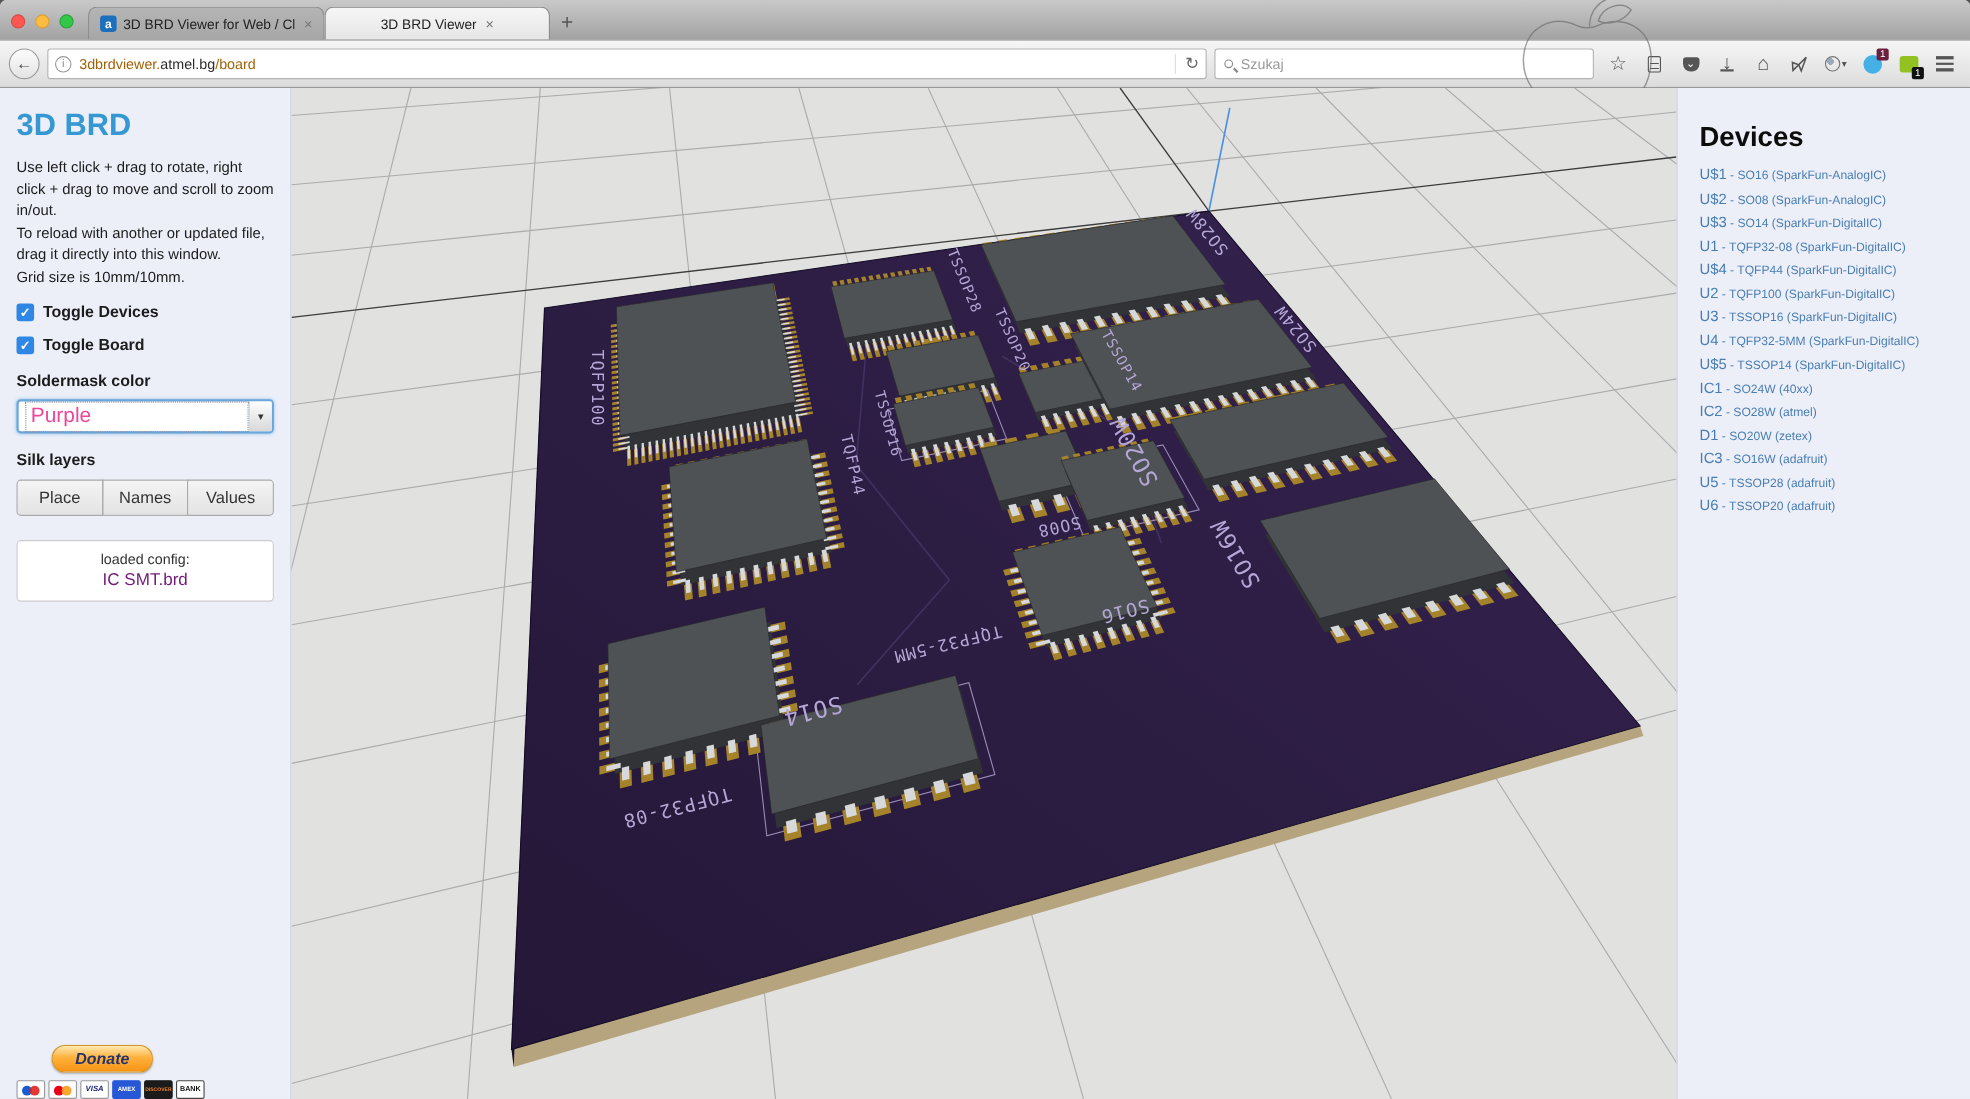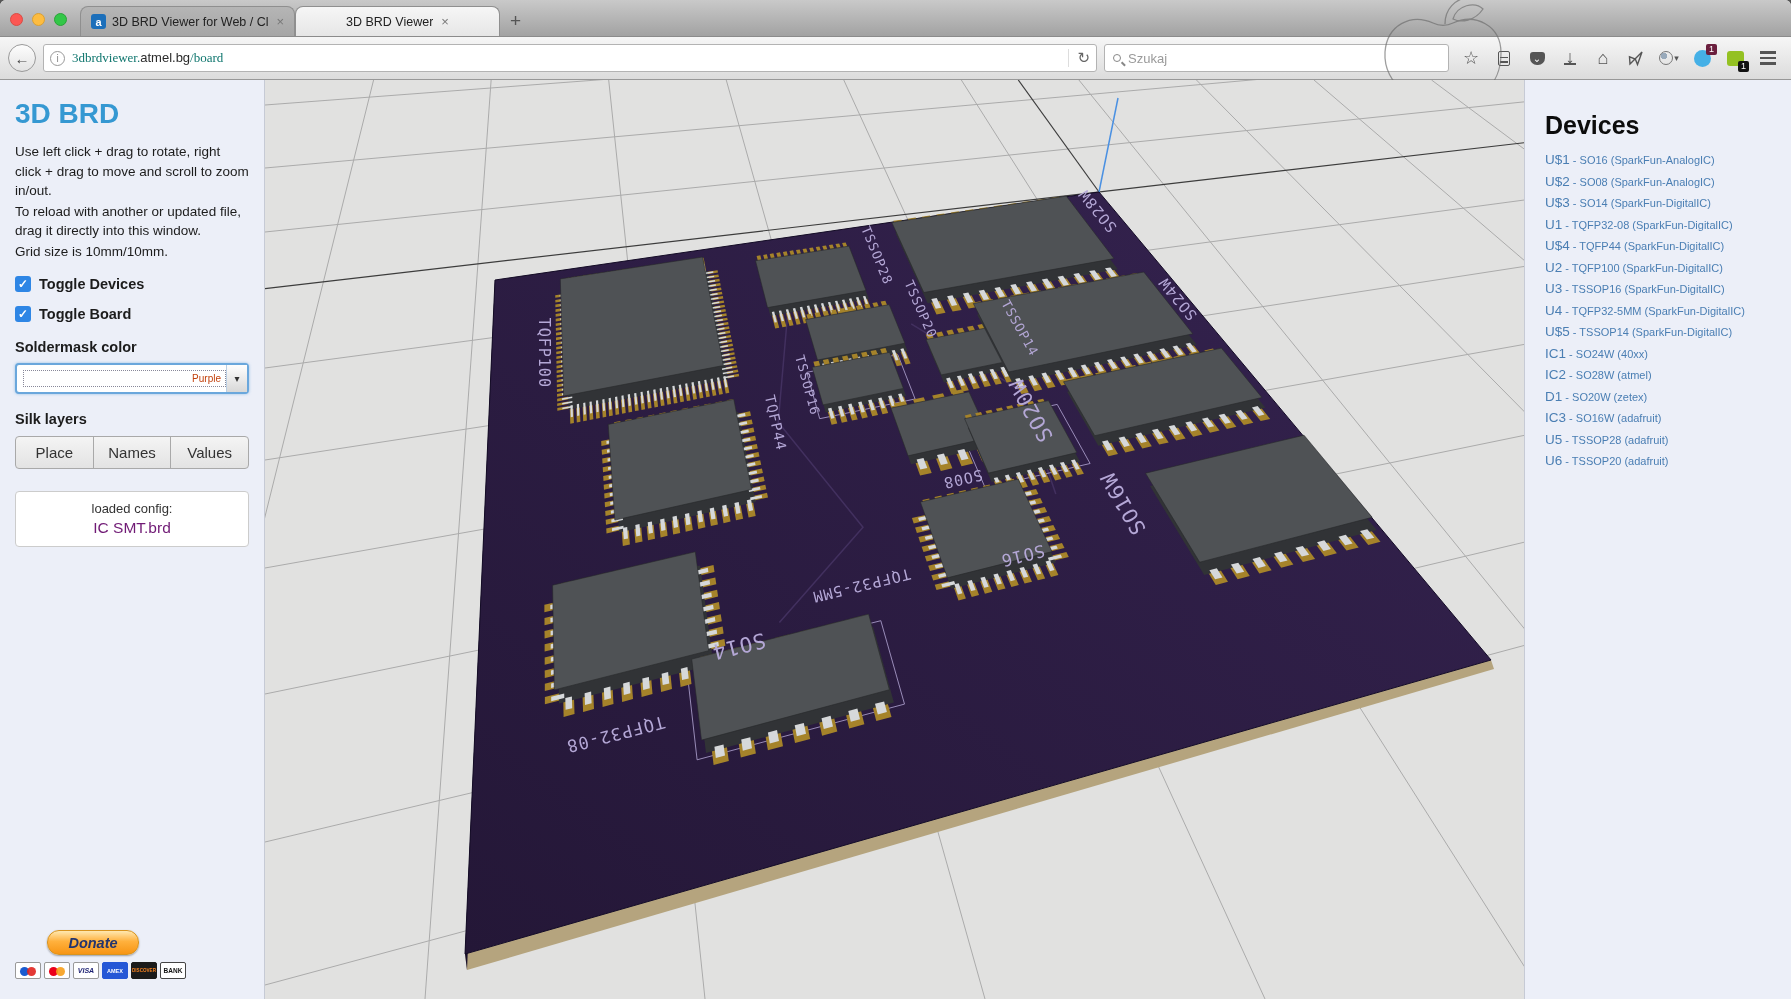--- a/index.html
+++ b/index.html
@@ -28,21 +28,21 @@
   .newtab{font-size:19px;color:#555;margin:0 0 4px 10px;}
   .navbar{height:43px;background:linear-gradient(#f6f6f6,#dcdcdc);border-bottom:1px solid #989898;
           display:flex;align-items:center;padding:0 8px;gap:7px;position:relative;}
   .backbtn{width:28px;height:28px;border-radius:50%;border:1px solid #9a9a9a;flex:0 0 auto;
            background:linear-gradient(#fdfdfd,#e3e3e3);display:flex;align-items:center;
            justify-content:center;font-size:15px;color:#444;}
   .urlfield{flex:1 1 auto;height:28px;background:#fff;border:1px solid #b3b3b3;border-radius:3px;
             display:flex;align-items:center;padding:0 6px;font-size:13px;color:#222;}
   .urlfield .info{width:15px;height:15px;border:1px solid #999;border-radius:50%;color:#888;
             font-size:10px;display:flex;align-items:center;justify-content:center;margin-right:7px;flex:0 0 auto;}
-  .url-dim{color:#0f766e;font-family:Liberation Serif, serif;} .url-host{color:#2b2b2b;}
+  .url-dim{color:#a16207;} .url-host{color:#2b2b2b;}
   .reload{margin-left:auto;color:#666;font-size:15px;border-left:1px solid #ddd;padding-left:8px;}
   .searchfield{width:345px;height:28px;background:#fff;border:1px solid #b3b3b3;border-radius:3px;
             display:flex;align-items:center;padding:0 8px;gap:7px;flex:0 0 auto;}
   .mag{width:8px;height:8px;border:1.6px solid #888;border-radius:50%;position:relative;flex:0 0 auto;}
   .mag::after{content:"";position:absolute;width:5px;height:1.6px;background:#888;left:7px;top:8px;
             transform:rotate(45deg);}
   .placeholder{color:#9a9a9a;font-size:13px;}
   .navicons{display:flex;align-items:center;gap:3px;flex:0 0 auto;}
   .nicon{width:30px;height:28px;display:flex;align-items:center;justify-content:center;
          color:#555;font-size:18px;position:relative;}
@@ -59,31 +59,31 @@
   .bird{width:17px;height:17px;border-radius:50%;background:#45b0e6;}
   .droid{width:17px;height:15px;border-radius:3px;background:#94c122;}
   .badge{position:absolute;font-size:9px;color:#fff;padding:0 3px;border-radius:2px;line-height:11px;}
   .badge.top{top:0;right:0;background:#6b1f3e;}
   .badge.bot{bottom:0;right:1px;background:#111;}
   .burger{display:flex;flex-direction:column;gap:3px;}
   .burger i{width:16px;height:2.5px;background:#555;}
   .applesketch{position:absolute;right:230px;top:-40px;pointer-events:none;opacity:.65;}
   
   .content{display:flex;height:919px;}
-  .sidebar{width:265px;background:#eceff8;border-right:1px solid #c6cad5;padding:18px 15px 20px 15px;
+  .sidebar{width:265px;background:#eceff8;border-right:1px solid #c6cad5;padding:18px 15px 0 15px;
            display:flex;flex-direction:column;font-size:13.5px;color:#1c1c1c;}
   .brand{font-size:28px;font-weight:bold;color:#3598d2;margin:0 0 12px 0;}
   .instr p{margin:0 0 1px 0;line-height:19.5px;}
   .chkrow{display:flex;align-items:center;gap:8px;margin-top:14px;font-weight:bold;font-size:14.5px;}
   .chk{width:16px;height:16px;border-radius:3px;background:#2e86e5;color:#fff;font-size:12px;
        display:flex;align-items:center;justify-content:center;flex:0 0 auto;}
   .sectlabel{font-weight:bold;font-size:14.5px;margin-top:17px;}
   .select{margin-top:8px;height:31px;background:#fff;border:2px solid #6aa7dc;border-radius:4px;
           box-shadow:0 0 3px rgba(90,160,220,.6);display:flex;align-items:center;padding:0 0 0 6px;}
-  .sel-text{flex:1;border:1px dotted #889;padding:2px 4px;font-size:10px;color:#c2410c;text-align:right;}
+  .sel-text{flex:1;border:1px dotted #889;padding:2px 4px;font-size:19px;color:#ec4899;}
   .sel-btn{width:21px;align-self:stretch;border-left:1px solid #b9cfe4;display:flex;align-items:center;
           justify-content:center;background:linear-gradient(#fefefe,#d8d8d8);font-size:10px;color:#333;}
   .btnrow{display:flex;margin-top:9px;}
   .silkbtn{flex:1;height:33px;border:1px solid #a9a9a9;background:linear-gradient(#f4f4f4,#e3e3e3);
           font-size:15px;color:#333;display:flex;align-items:center;justify-content:center;margin-left:-1px;}
   .silkbtn:first-child{margin-left:0;border-radius:4px 0 0 4px;}
   .silkbtn:last-child{border-radius:0 4px 4px 0;}
   .configbox{margin-top:22px;background:#fff;border:1px solid #ccc;border-radius:4px;padding:9px 4px;
           text-align:center;}
   .configbox .l1{font-size:13px;color:#333;}

